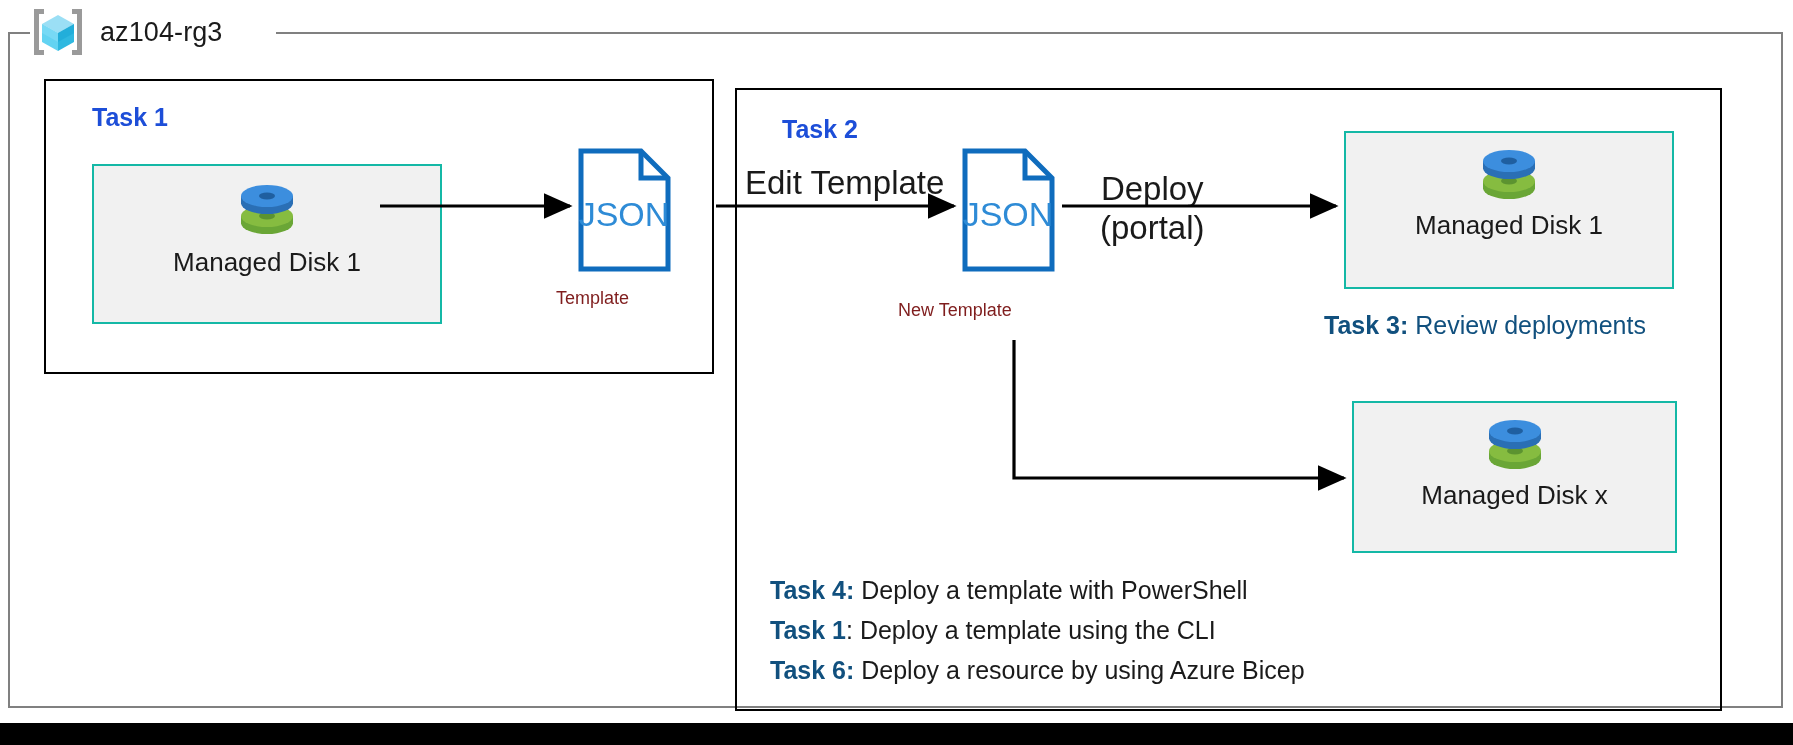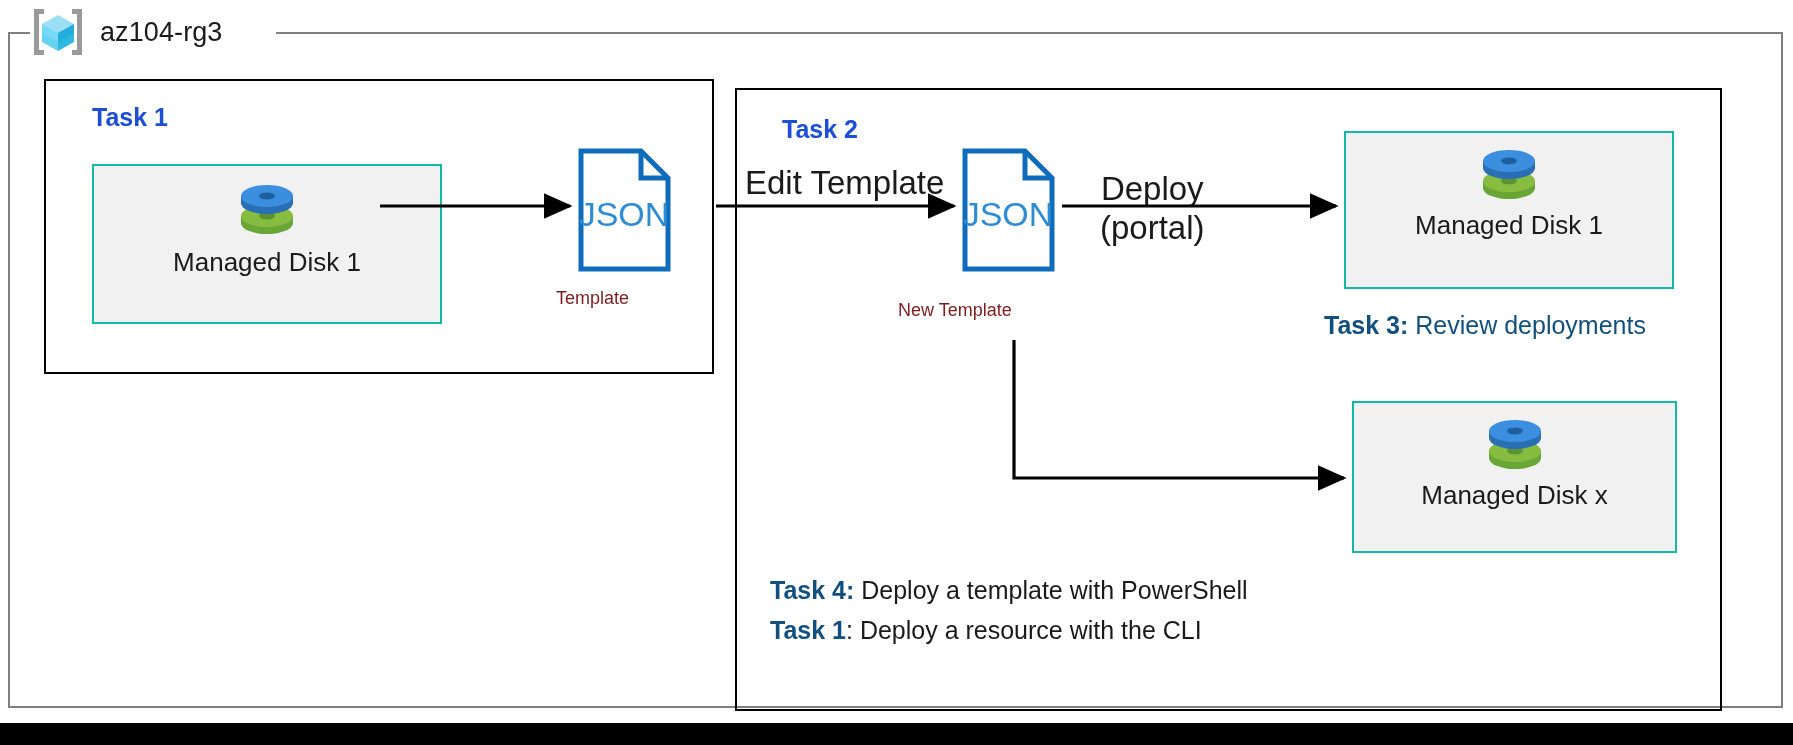--- a/index.html
+++ b/index.html
@@ -202,21 +202,24 @@
         <ellipse cx="33" cy="17" rx="8" ry="3.4" fill="#1f5fa0"></ellipse>
       </svg>
     </span>
     <span class="res-label" style="margin-top:6px;">Managed Disk x</span>
   </div>
 
   <div class="note" id="task4-note">
     <span class="k">Task 4:</span><span> Deploy a template with PowerShell</span>
   </div>
   <div class="note" id="task5-note">
-    <span class="k">Task 1</span><span>: Deploy a resource with the CLI</span>
+    <span class="k">Task 1</span><span>: Deploy a template using the CLI</span>
+  </div>
+  <div class="note" id="task6-note">
+    <span class="k">Task 6:</span><span> Deploy a resource by using Azure Bicep</span>
   </div>
 
   <svg class="wires" viewBox="0 0 1793 745" xmlns="http://www.w3.org/2000/svg">
     <defs>
       <marker id="arrowhead" markerWidth="9" markerHeight="8" refX="8.2" refY="4" orient="auto" markerUnits="strokeWidth">
         <path d="M0,0 L9,4 L0,8 Z" fill="#000"></path>
       </marker>
     </defs>
 
     <line x1="380" y1="206" x2="570" y2="206" stroke="#000" stroke-width="3.2" marker-end="url(#arrowhead)"></line>

